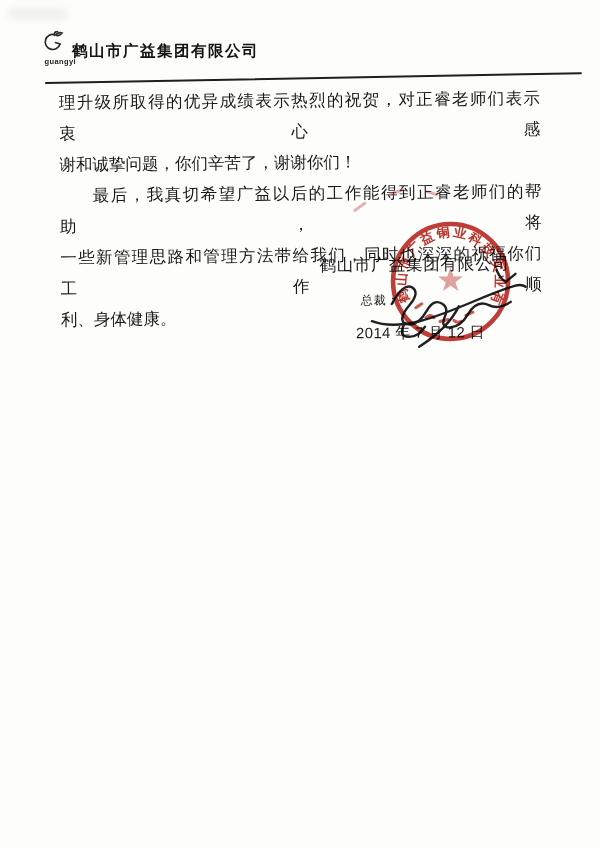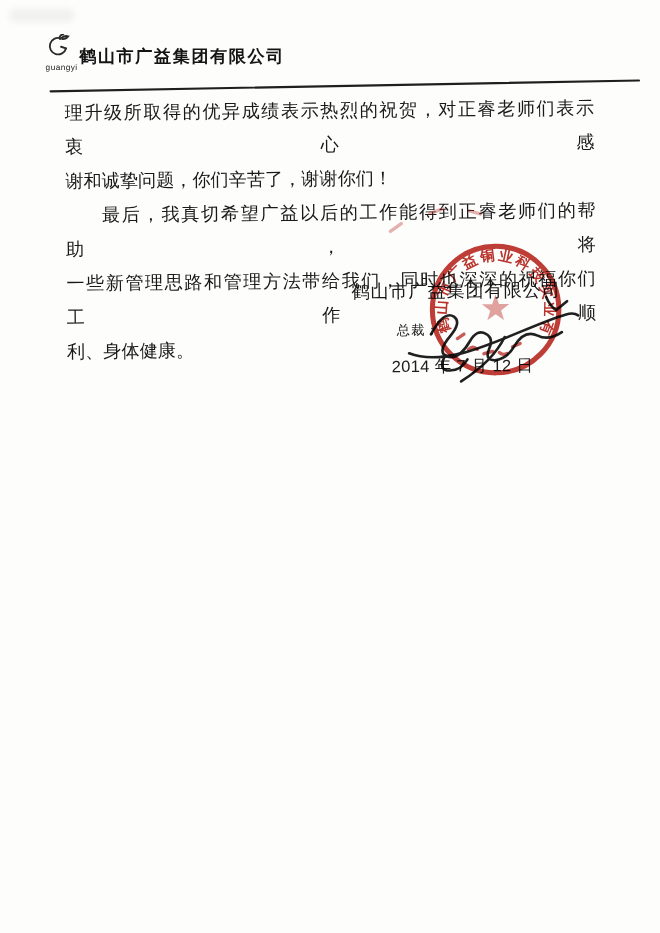--- a/index.html
+++ b/index.html
@@ -12,23 +12,23 @@
     overflow:hidden;color:#1b1b1b;
   }
   .smudge{
     position:absolute;left:8px;top:8px;width:60px;height:12px;
     background:#9a9a9a;opacity:.12;filter:blur(3px);border-radius:6px;
   }
   
   .logo{position:absolute;left:36px;top:31px;width:40px;height:36px;}
   .logo-mark{position:absolute;left:4px;top:0;}
   .logo-text{
-    position:absolute;left:0;top:26px;width:40px;text-align:center;
+    position:absolute;left:0;top:26px;width:40px;text-align:right;
     font-family:"Liberation Sans","DejaVu Sans",sans-serif;
-    font-size:7.5px;font-weight:400;color:#222;letter-spacing:.4px;
+    font-size:7.5px;font-weight:700;color:#222;letter-spacing:.4px;
   }
   .company{
     position:absolute;left:72px;top:41px;
     font-family:"Liberation Sans","DejaVu Sans",sans-serif;
     font-size:15.5px;font-weight:700;letter-spacing:1.5px;color:#141414;
   }
   .rule{
     position:absolute;left:45px;top:82px;width:537px;height:2.2px;
     background:#1f1f1f;transform:rotate(-1.05deg);transform-origin:left center;
     border-radius:1px;

